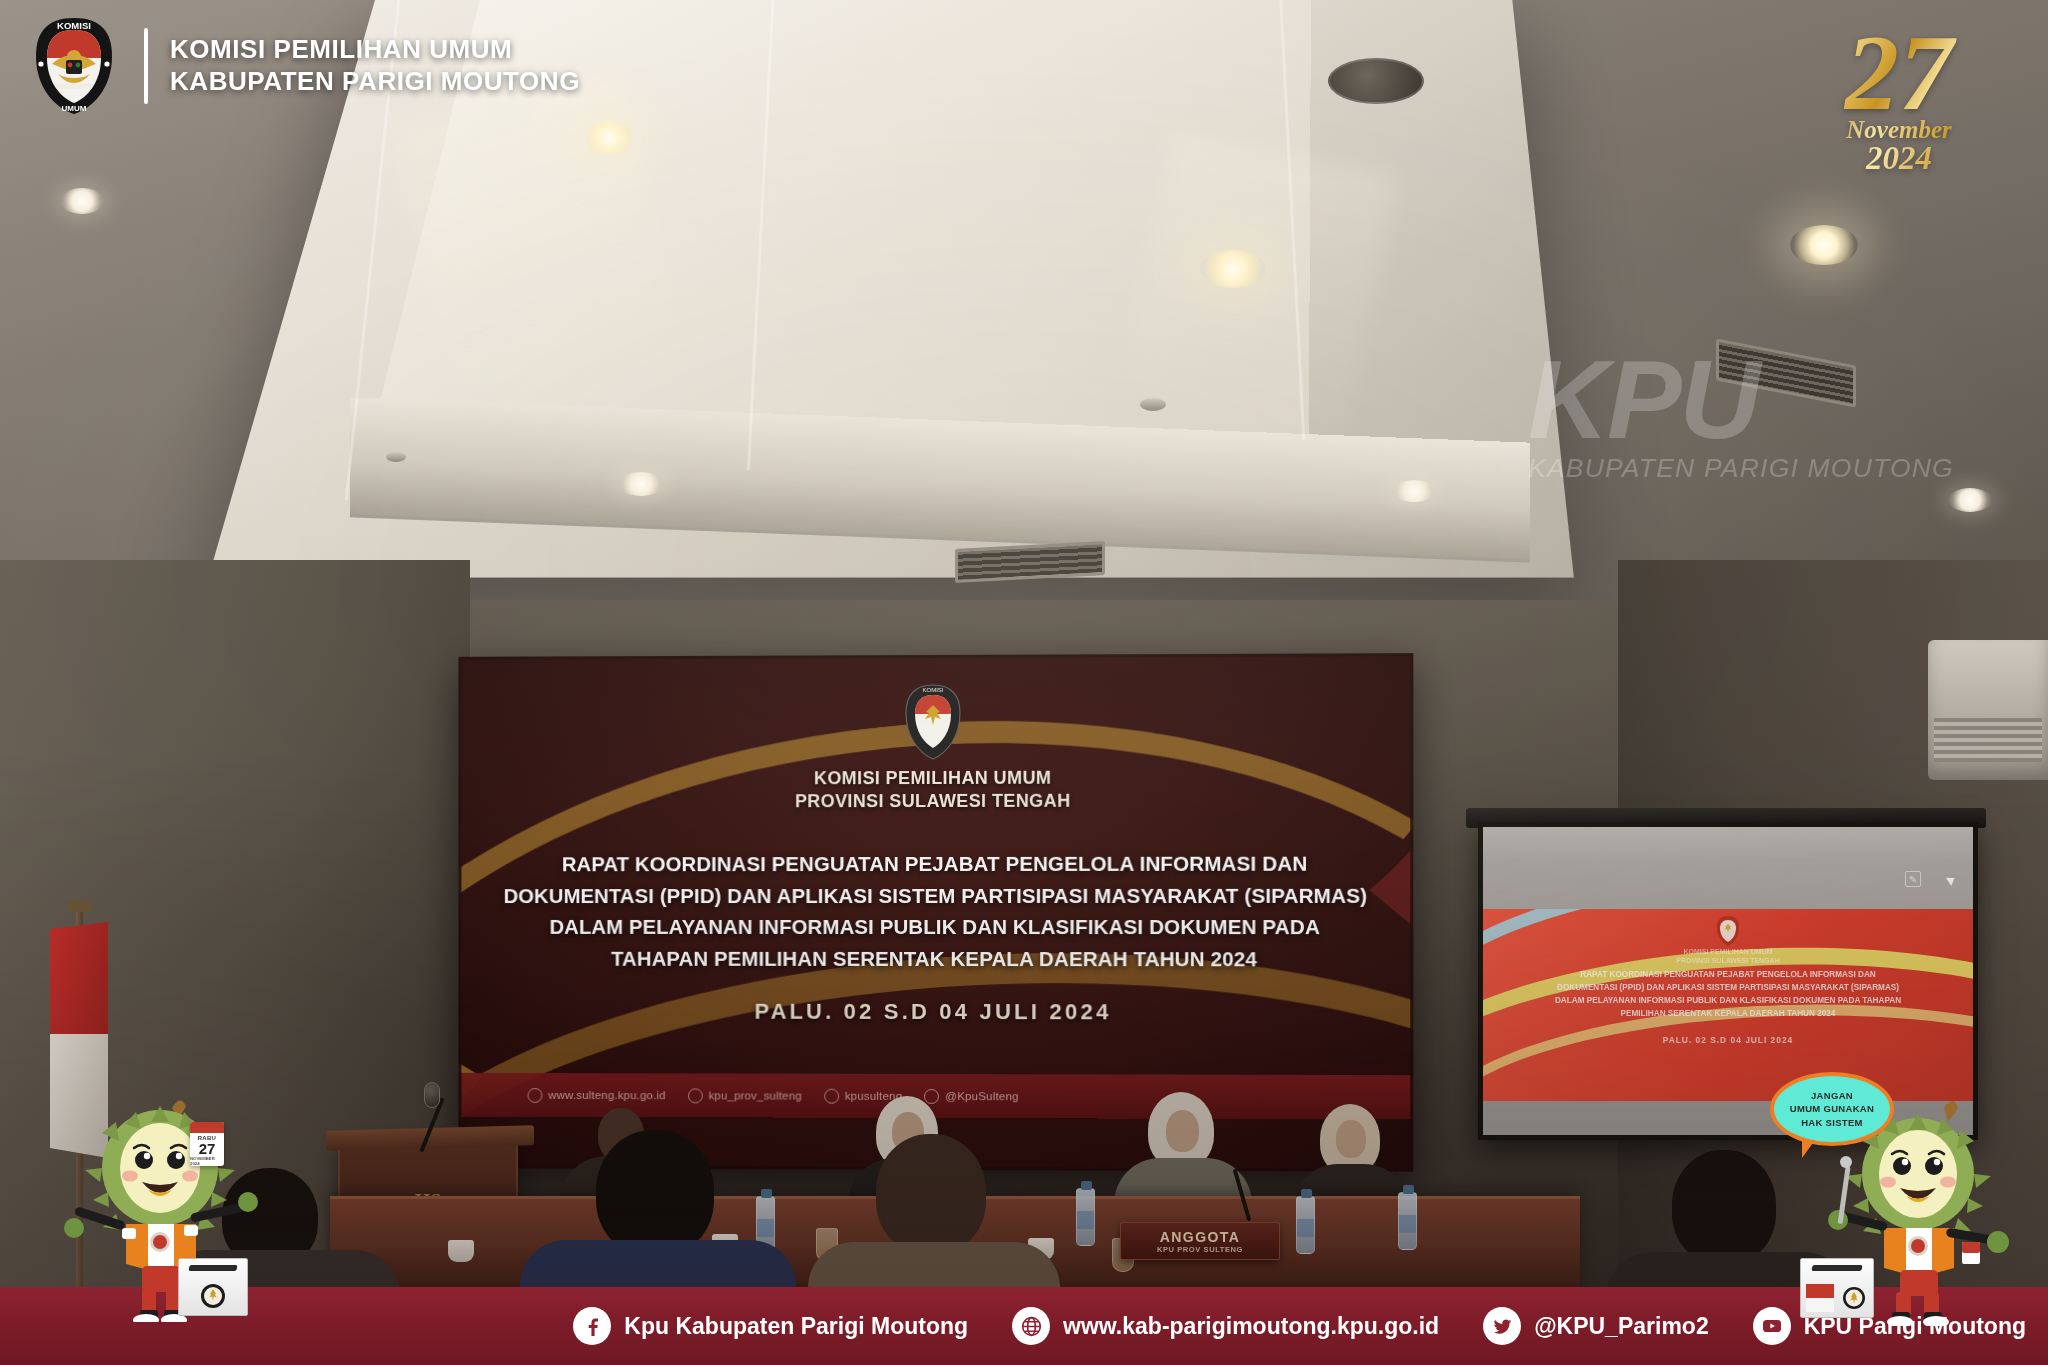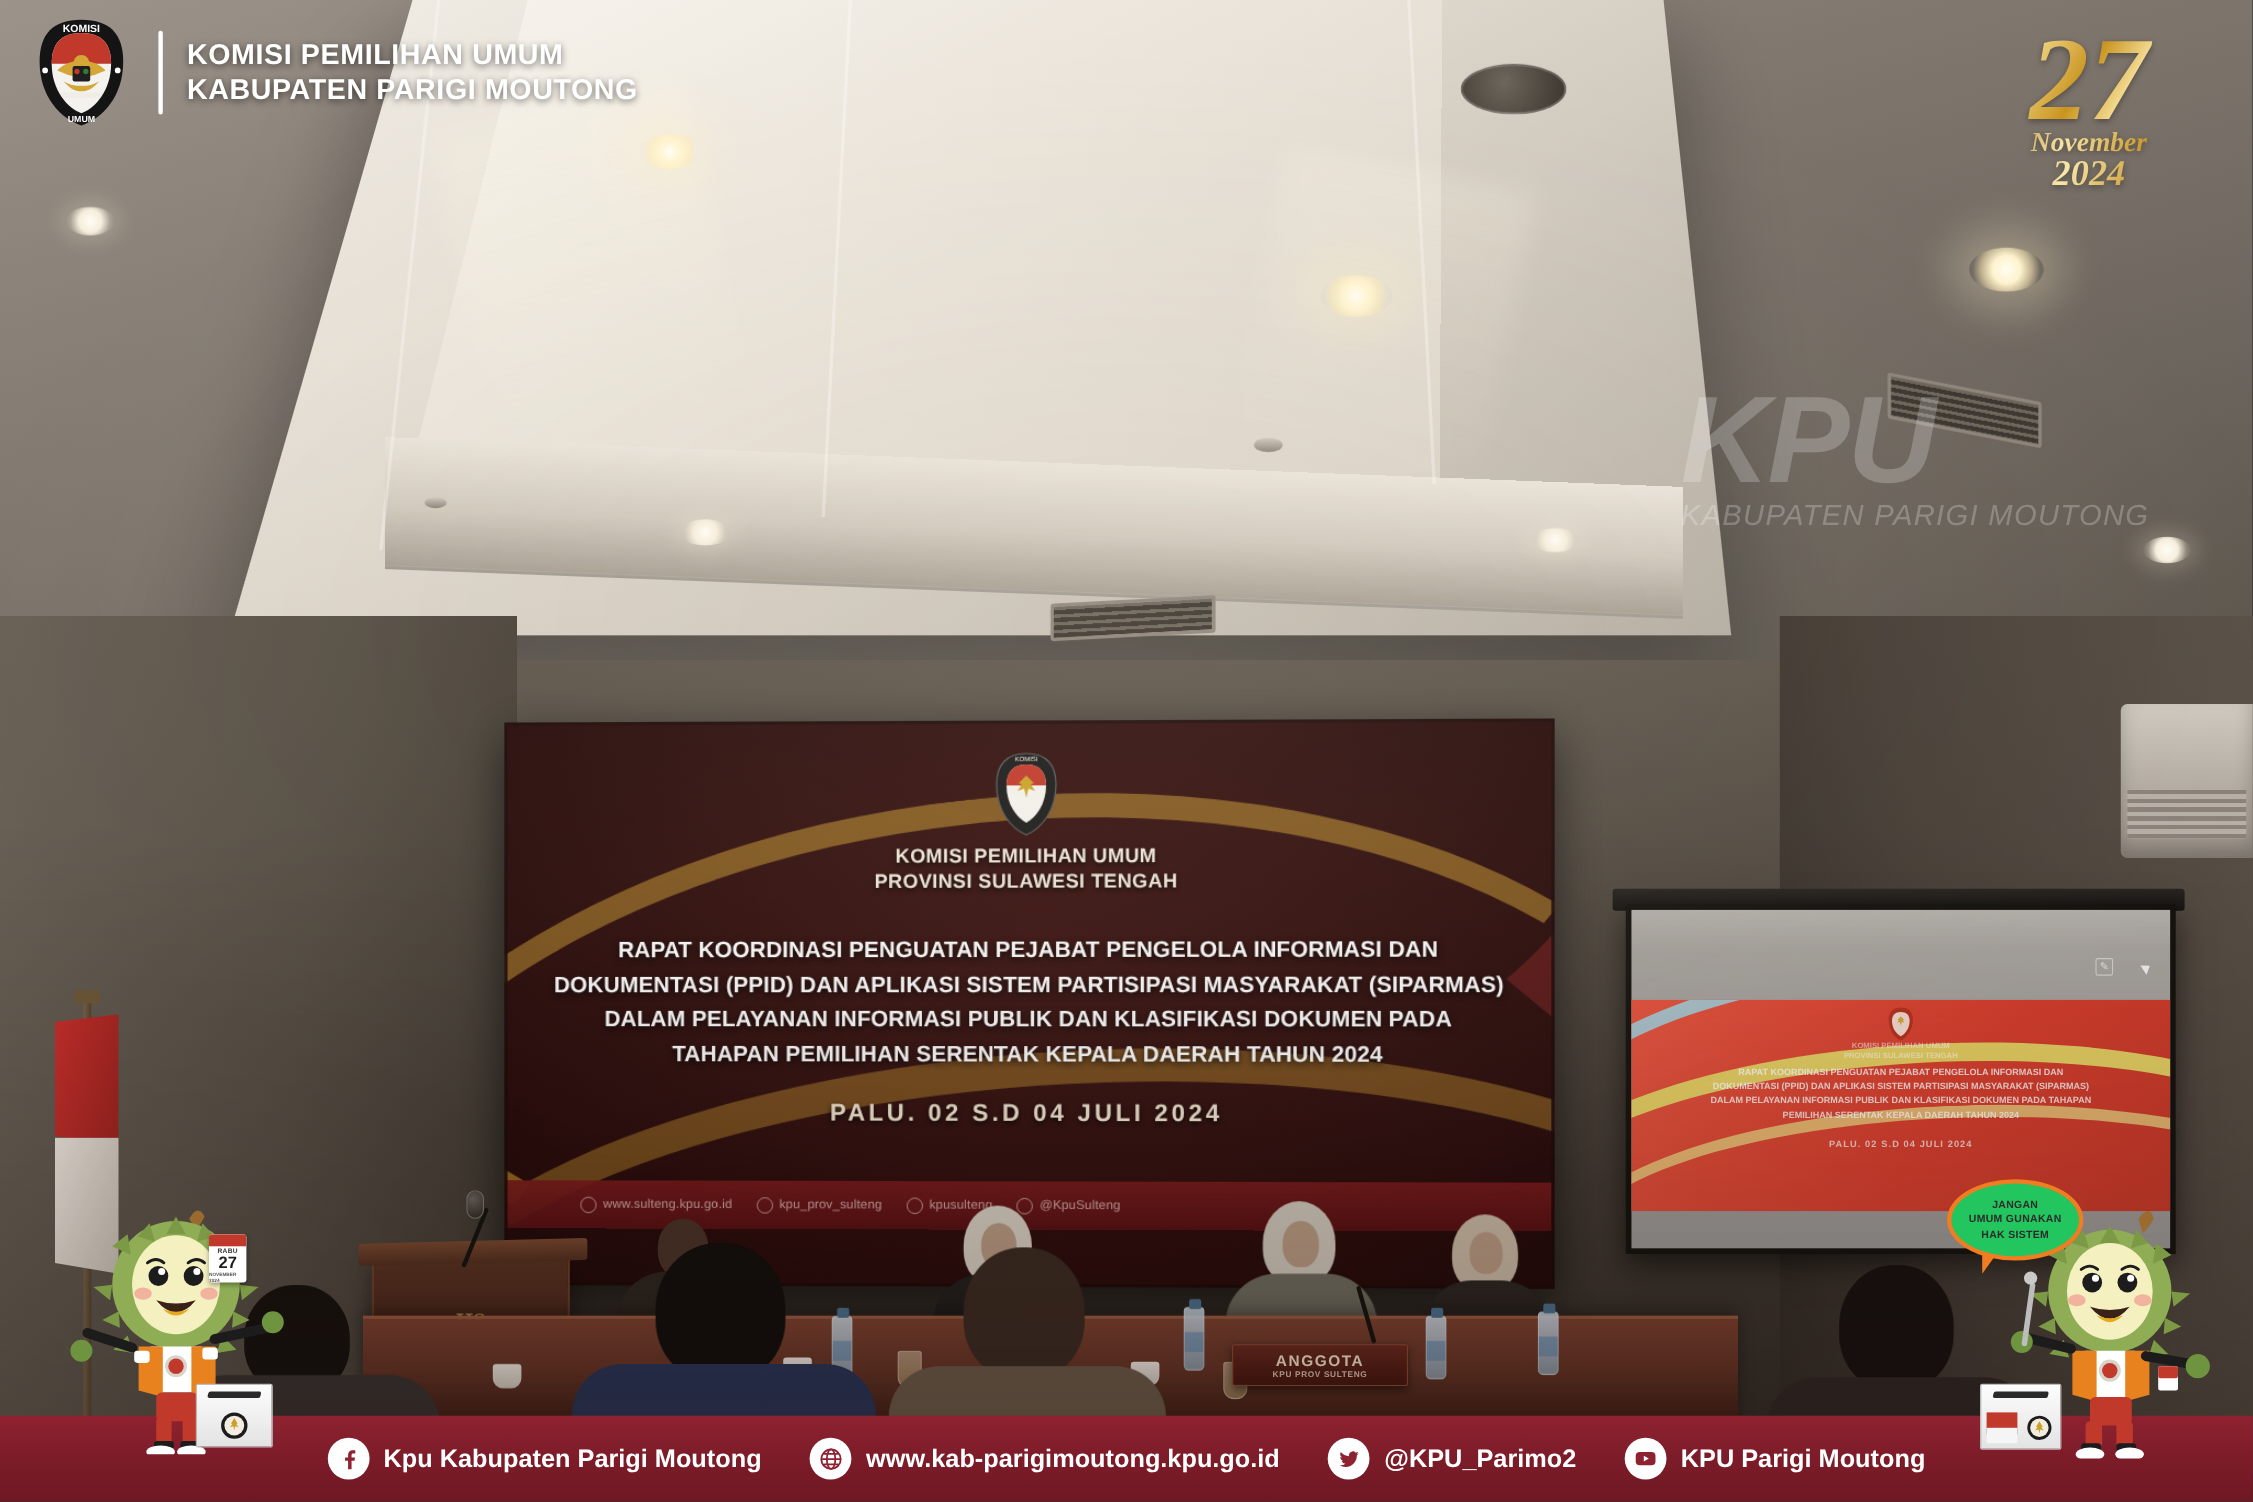--- a/index.html
+++ b/index.html
@@ -372,39 +372,39 @@
   }
   .wm-sub {
     font-size:26.5px; font-weight:400; font-style:italic; letter-spacing:1.2px;
     color:rgba(255,255,255,.24); margin-top:5px;
   }
 
   
   .footer {
     position:absolute; left:0; bottom:0; width:2048px; height:78px;
     background:linear-gradient(180deg,#8e2230 0%,#7d1c29 48%,#6e1823 100%);
-    display:flex; align-items:center; justify-content:center; gap:0;
+    display:flex; align-items:center; justify-content:flex-end; gap:0;
   }
   .f-item {
     display:flex; align-items:center; gap:13px; color:#ffffff;
     font-size:23px; font-weight:700; white-space:nowrap;
     padding:0 22px;
   }
   .f-ic {
     width:38px; height:38px; border-radius:50%; background:#ffffff;
     display:flex; align-items:center; justify-content:center; flex:none;
     color:#8e2230;
   }
   .f-ic svg { display:block; }
 
   
   .mascot { position:absolute; }
   .bubble {
     position:absolute; left:1770px; top:1072px; width:124px; height:74px;
-    background:#22c55e; border:4px solid #f07d22; border-radius:50%;
+    background:#5eead4; border:4px solid #f07d22; border-radius:50%;
     display:flex; flex-direction:column; align-items:center; justify-content:center;
     text-align:center; color:#2b2b2b; font-size:9.5px; font-weight:700;
     line-height:1.42; letter-spacing:.3px; z-index:6;
   }
   .bubble::after {
     content:""; position:absolute; left:28px; bottom:-16px;
     width:0; height:0; border-top:18px solid #f07d22; border-right:13px solid transparent;
   }
   .cal-badge {
     position:absolute; left:190px; top:1122px; width:34px; height:44px;

